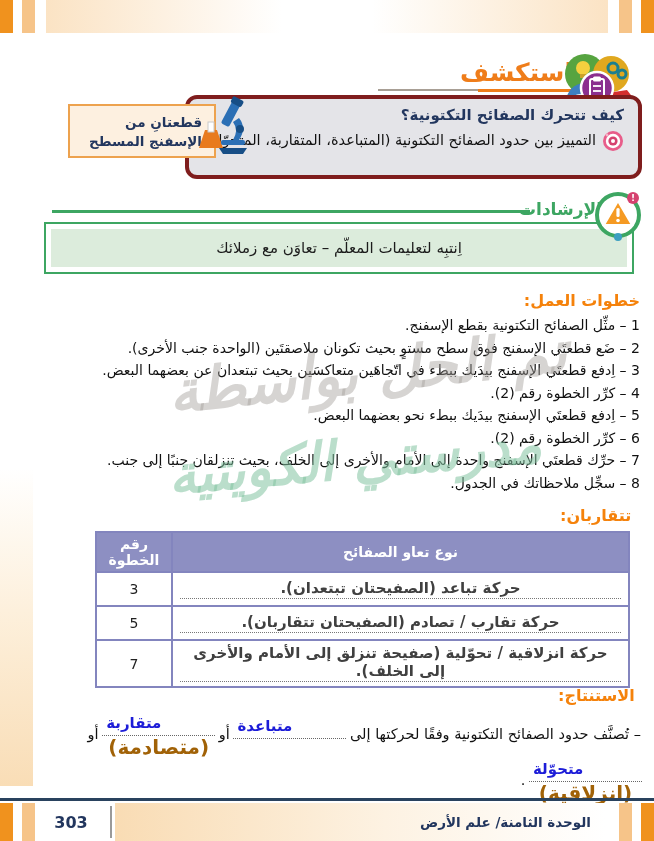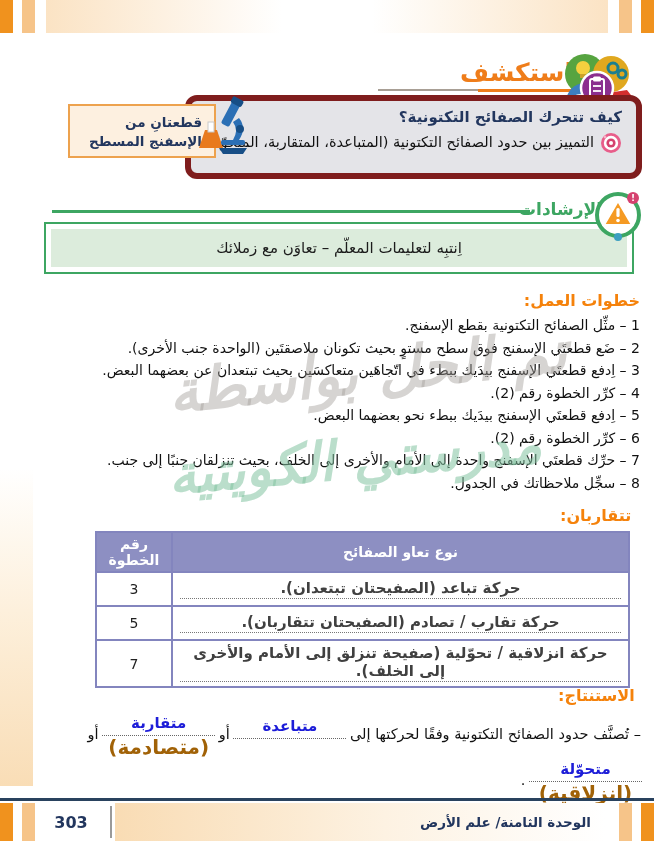--- a/index.html
+++ b/index.html
@@ -12,21 +12,21 @@
       background:linear-gradient(90deg,#fbe3c4 0%,#fff 42%,#fff 58%,#fbe3c4 100%);}
   .left-strip{position:absolute;left:0;top:468px;width:33px;height:318px;
       background:linear-gradient(180deg,#ffffff 0%,#fdf0dc 45%,#f9ddb6 100%);}
   
   .explore-title{position:absolute;left:478px;top:58px;width:95px;text-align:center;
       font-size:25px;font-weight:bold;color:#ef7d1a;border-bottom:3px solid #ef7d1a;padding-bottom:2px;}
   .explore-rule{position:absolute;left:378px;top:89px;width:105px;height:2px;background:#a89f95;}
   .cluster{position:absolute;left:549px;top:44px;}
   
   .gray-box{position:absolute;left:185px;top:95px;width:457px;height:84px;background:#e4e4e8;
-      border:6px solid #7f1d1d;border-radius:12px;box-sizing:border-box;padding:7px 14px 14px 10px;}
+      border:4px solid #7f1d1d;border-radius:12px;box-sizing:border-box;padding:7px 14px 14px 10px;}
   .question{font-size:15px;font-weight:bold;color:#22365e;margin:0 0 6px 0;}
   .objective-row{display:flex;gap:6px;align-items:flex-start;}
   .objective-text{font-size:14.5px;color:#111;line-height:20px;width:400px;}
   
   .materials{position:absolute;left:68px;top:104px;width:148px;height:54px;background:#fdf0e0;
       border:2px solid #eda24e;box-sizing:border-box;padding:7px 12px 0 8px;
       font-size:13.5px;font-weight:bold;color:#22365e;line-height:19px;z-index:3;}
   .microscope{position:absolute;left:193px;top:96px;z-index:5;}
   
   .instr-title{position:absolute;left:532px;top:199px;width:70px;text-align:left;
@@ -53,21 +53,21 @@
   .obs-table th{background:#8d8fc2;color:#fff;font-size:14px;font-weight:bold;height:36px;}
   .obs-table td{background:#fff;height:30px;vertical-align:middle;}
   .col-step{width:72px;text-align:center;}
   .ans{margin:2px 6px 3px 6px;border-bottom:1.5px dotted #777;text-align:center;
       font-size:15px;font-weight:bold;color:#404040;padding-bottom:1px;}
   .stepnum{text-align:center;font-size:14px;color:#222;}
   
   .conc-title{position:absolute;left:558px;top:686px;font-size:16px;font-weight:bold;color:#f5820b;}
   .conclusion{position:absolute;left:25px;top:712px;width:616px;font-size:14.5px;color:#111;line-height:22px;}
   .blank{display:inline-flex;flex-direction:column;align-items:center;vertical-align:middle;margin:0 3px;min-width:105px;}
-  .blank .word{border-bottom:1.5px dotted #666;width:100%;text-align:center;
+  .blank .word{border-bottom:1.5px dotted #666;width:100%;text-align:left;
       color:#1d1dd8;font-weight:bold;font-size:15px;padding:0 4px 1px 4px;}
   .blank .sub{color:#a16207;font-weight:bold;font-size:20px;min-height:17px;}
   
   .footer-line{position:absolute;left:0;top:798px;width:654px;height:2.5px;background:#29425e;}
   .footer-grad{position:absolute;left:115px;top:803px;width:490px;height:38px;
       background:linear-gradient(90deg,#f9dcb4 0%,#fdf2e2 55%,#ffffff 100%);
       display:flex;align-items:center;}
   .footer-unit{width:100%;text-align:right;padding-right:14px;font-size:13.5px;font-weight:bold;color:#22365e;}
   .footer-page{position:absolute;left:38px;top:803px;width:66px;height:38px;display:flex;align-items:center;
       justify-content:center;font-size:16px;font-weight:bold;color:#22365e;}

